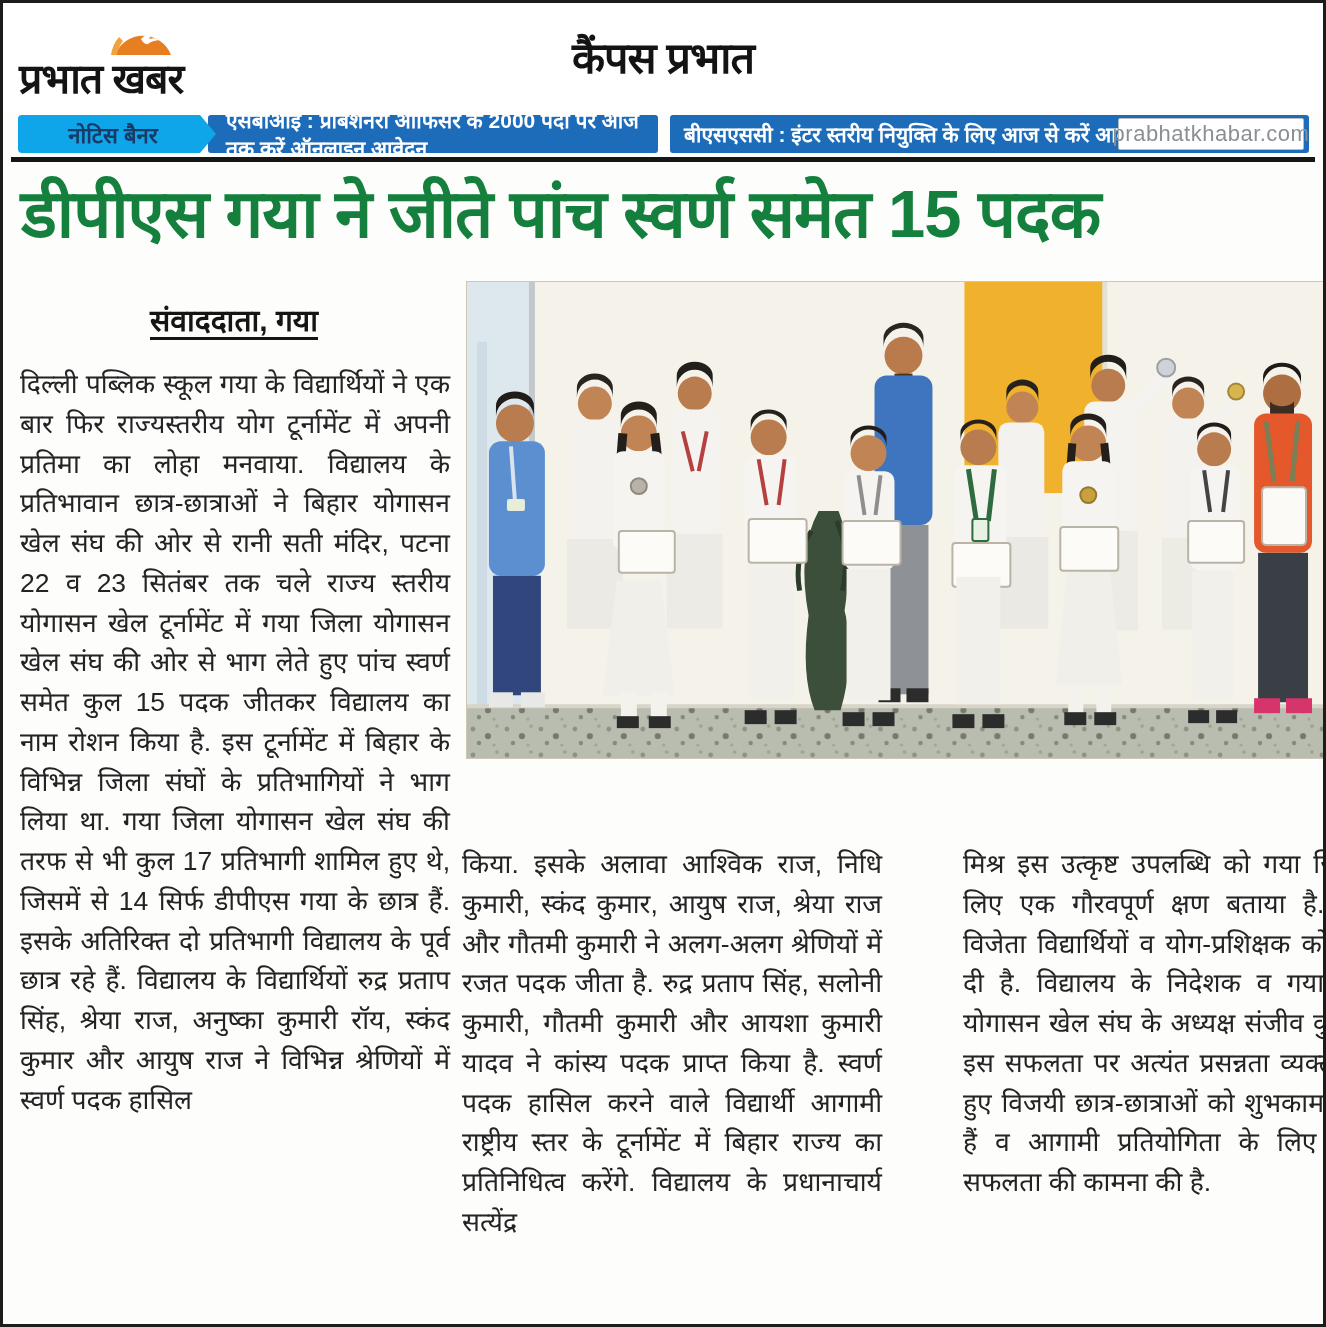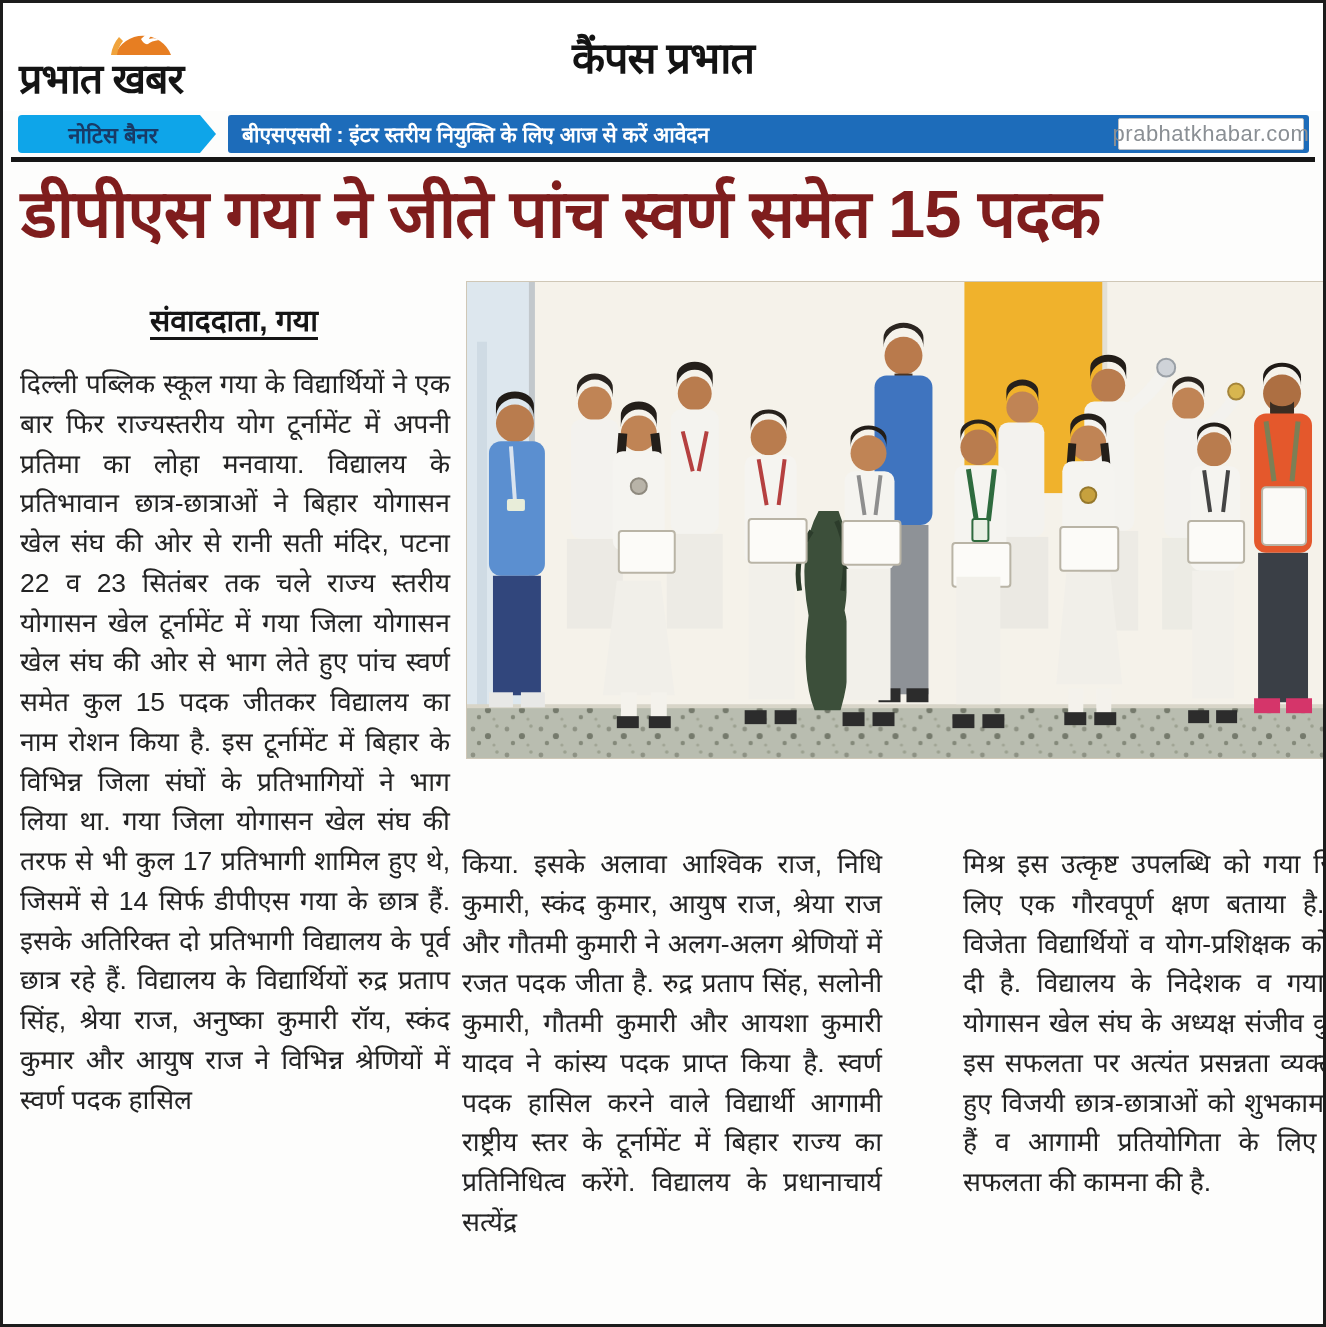--- a/index.html
+++ b/index.html
@@ -42,21 +42,21 @@
   .ticker-2 { flex:1 1 auto; padding-left:14px; position:relative; }
   .website-box {
     position:absolute; right:5px; top:3px; bottom:3px; width:186px; background:#ffffff;
     border:1px solid #b9bec4; border-radius:2px; display:flex; align-items:center; justify-content:center;
     color:#8a8f94; font-size:22px; font-weight:400; letter-spacing:.5px;
   }
   
   .toprule { position:absolute; top:154px; left:8px; right:8px; height:5px; background:#161616; }
   .headline {
     position:absolute; top:166px; left:18px; right:14px;
-    font-size:67px; font-weight:800; color:#7f1d1d; line-height:1.35;
+    font-size:67px; font-weight:800; color:#15803d; line-height:1.35;
     letter-spacing:-1px; white-space:nowrap;
   }
   
   .byline {
     position:absolute; top:296px; left:16px; width:430px; text-align:center;
     font-size:30px; font-weight:800; color:#151515; text-decoration:underline;
     text-underline-offset:6px;
   }
   .bodycol {
     position:absolute; font-size:26.5px; line-height:1.50; color:#232323;
@@ -91,20 +91,21 @@
           <path d="M34 22 q6 -7 14 -6 q-5 3 -6 6 q6 -2 10 1 q-8 1 -11 4 q-4 1 -7 -5 Z" fill="#ffffff"></path>
         </svg>
       </div>
       <div class="logo-text">प्रभात खबर</div>
     </div>
     <div class="section-title">कैंपस प्रभात</div>
   </div>
 
   <div class="noticebar">
     <div class="notice-label">नोटिस बैनर</div>
+    <div class="ticker ticker-1">एसबीआइ : प्रोबेशनरी ऑफिसर के 2000 पदों पर आज तक करें ऑनलाइन आवेदन</div>
     <div class="gap"></div>
     <div class="ticker ticker-2">
       <span>बीएसएससी : इंटर स्तरीय नियुक्ति के लिए आज से करें आवेदन</span>
       <div class="website-box">prabhatkhabar.com</div>
     </div>
   </div>
 
   <div class="toprule"></div>
 
   <div class="headline">डीपीएस गया ने जीते पांच स्वर्ण समेत 15 पदक</div>

